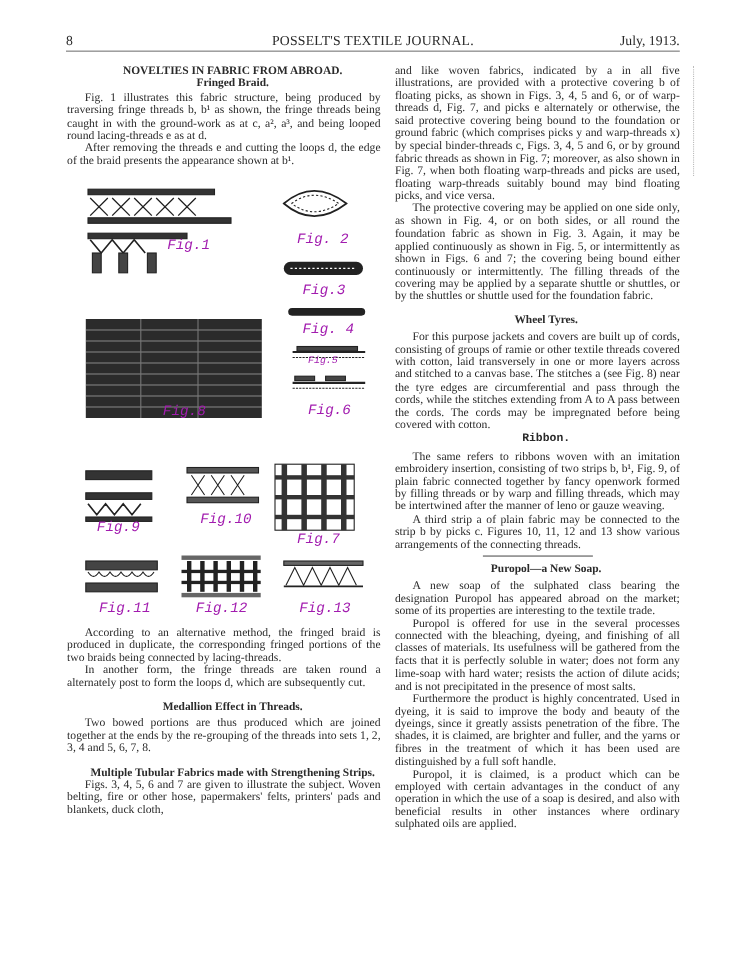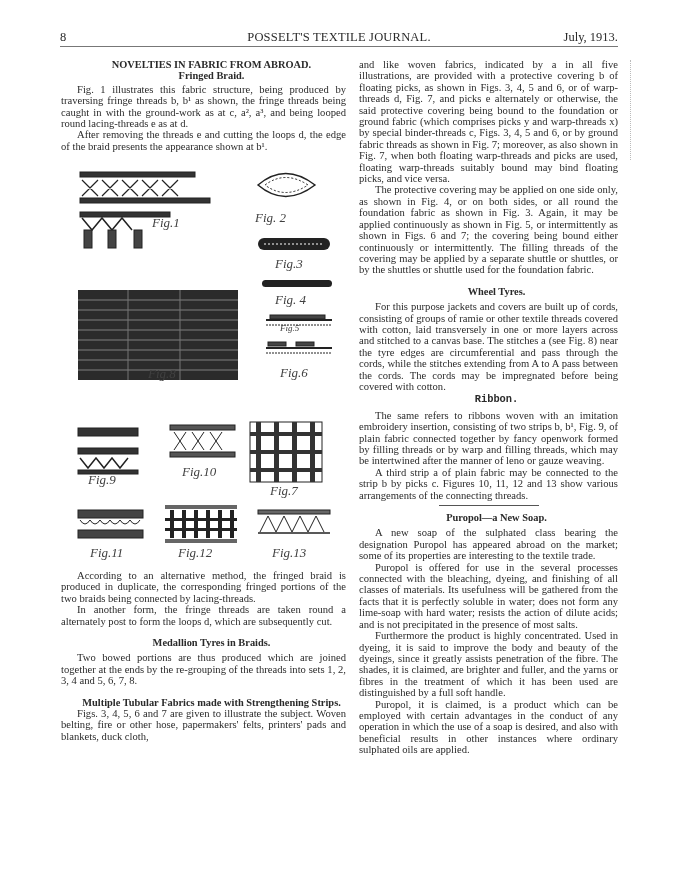--- a/index.html
+++ b/index.html
@@ -13,22 +13,22 @@
   .col { position: absolute; font-size: 10.6px; line-height: 11.4px; text-align: justify; }
   .col.left { left: 61px; width: 285px; }
   .col.right { left: 359px; width: 259px; top: 59px; }
   .col p { margin: 0; text-indent: 16px; }
   .col p.noind { text-indent: 0; }
   .h { font-weight: bold; text-align: center; font-size: 10.4px; margin: 0; text-indent: 0; }
   .h.mt { margin-top: 10px; }
   .h.mb { margin-bottom: 4px; }
   .rule { width: 100px; height: 0; border-top: 1px solid #555; margin: 4px auto 6px auto; }
   .fig-area { position: absolute; left: 70px; top: 160px; width: 270px; height: 405px; }
-  .figlabel { position: absolute; font-family: Liberation Serif, serif; font-style: italic;
-              font-size: 13px; color: #404040; }
+  .figlabel { position: absolute; font-family: Liberation Mono, monospace; font-style: italic;
+              font-size: 13px; color: #a21caf; }
   .dotted-side { position: absolute; left: 630px; top: 60px; width: 0; height: 100px; border-left: 1px dotted #bbb; }
 </style>
 </head>
 <body>
 
 <div class="header">
   <span class="pg">8</span>
   <span class="title">POSSELT'S TEXTILE JOURNAL.</span>
   <span class="date">July, 1913.</span>
 </div>
@@ -144,38 +144,38 @@
       <rect x="95" y="379" width="72" height="4" fill="#666"></rect>
     </g>
 
     <g stroke="#222">
       <rect x="188" y="350" width="72" height="4" fill="#666"></rect>
       <path d="M190,372 l8,-16 l8,16 l8,-16 l8,16 l8,-16 l8,16 l8,-16 l8,16" fill="none"></path>
       <line x1="188" y1="373" x2="260" y2="373" stroke-width="1.5"></line>
     </g>
   </svg>
   <span class="figlabel" style="left:82px;top:55px;">Fig.1</span>
-  <span class="figlabel" style="left:185px;top:50px;">Fig. 2</span>
+  <span class="figlabel" style="left:200px;top:50px;">Fig. 2</span>
   <span class="figlabel" style="left:205px;top:96px;">Fig.3</span>
   <span class="figlabel" style="left:205px;top:132px;">Fig. 4</span>
   <span class="figlabel" style="left:210px;top:163px;font-size:9px;">Fig.5</span>
   <span class="figlabel" style="left:210px;top:205px;">Fig.6</span>
   <span class="figlabel" style="left:78px;top:206px;">Fig.8</span>
   <span class="figlabel" style="left:18px;top:312px;">Fig.9</span>
   <span class="figlabel" style="left:112px;top:304px;">Fig.10</span>
   <span class="figlabel" style="left:200px;top:323px;">Fig.7</span>
   <span class="figlabel" style="left:20px;top:385px;">Fig.11</span>
   <span class="figlabel" style="left:108px;top:385px;">Fig.12</span>
   <span class="figlabel" style="left:202px;top:385px;">Fig.13</span>
 </div>
 
 <div class="col left" style="top:570px;">
   <p>According to an alternative method, the fringed braid is produced in duplicate, the corresponding fringed portions of the two braids being connected by lacing-threads.</p>
   <p>In another form, the fringe threads are taken round a alternately post to form the loops d, which are subsequently cut.</p>
-  <p class="h mt mb">Medallion Tyres in Braids.</p>
+  <p class="h mt mb">Medallion Effect in Threads.</p>
   <p>Two bowed portions are thus produced which are joined together at the ends by the re-grouping of the threads into sets 1, 2, 3, 4 and 5, 6, 7, 8.</p>
   <p class="h mt" style="text-align:center;">Multiple Tubular Fabrics made with Strengthening Strips.</p>
   <p>Figs. 3, 4, 5, 6 and 7 are given to illustrate the subject. Woven belting, fire or other hose, papermakers' felts, printers' pads and blankets, duck cloth,</p>
 </div>
 
 <div class="col right">
   <p class="noind">and like woven fabrics, indicated by a in all five illustrations, are provided with a protective covering b of floating picks, as shown in Figs. 3, 4, 5 and 6, or of warp-threads d, Fig. 7, and picks e alternately or otherwise, the said protective covering being bound to the foundation or ground fabric (which comprises picks y and warp-threads x) by special binder-threads c, Figs. 3, 4, 5 and 6, or by ground fabric threads as shown in Fig. 7; moreover, as also shown in Fig. 7, when both floating warp-threads and picks are used, floating warp-threads suitably bound may bind floating picks, and vice versa.</p>
   <p>The protective covering may be applied on one side only, as shown in Fig. 4, or on both sides, or all round the foundation fabric as shown in Fig. 3. Again, it may be applied continuously as shown in Fig. 5, or intermittently as shown in Figs. 6 and 7; the covering being bound either continuously or intermittently. The filling threads of the covering may be applied by a separate shuttle or shuttles, or by the shuttles or shuttle used for the foundation fabric.</p>
   <p class="h mt mb">Wheel Tyres.</p>
   <p>For this purpose jackets and covers are built up of cords, consisting of groups of ramie or other textile threads covered with cotton, laid transversely in one or more layers across and stitched to a canvas base. The stitches a (see Fig. 8) near the tyre edges are circumferential and pass through the cords, while the stitches extending from A to A pass between the cords. The cords may be impregnated before being covered with cotton.</p>

